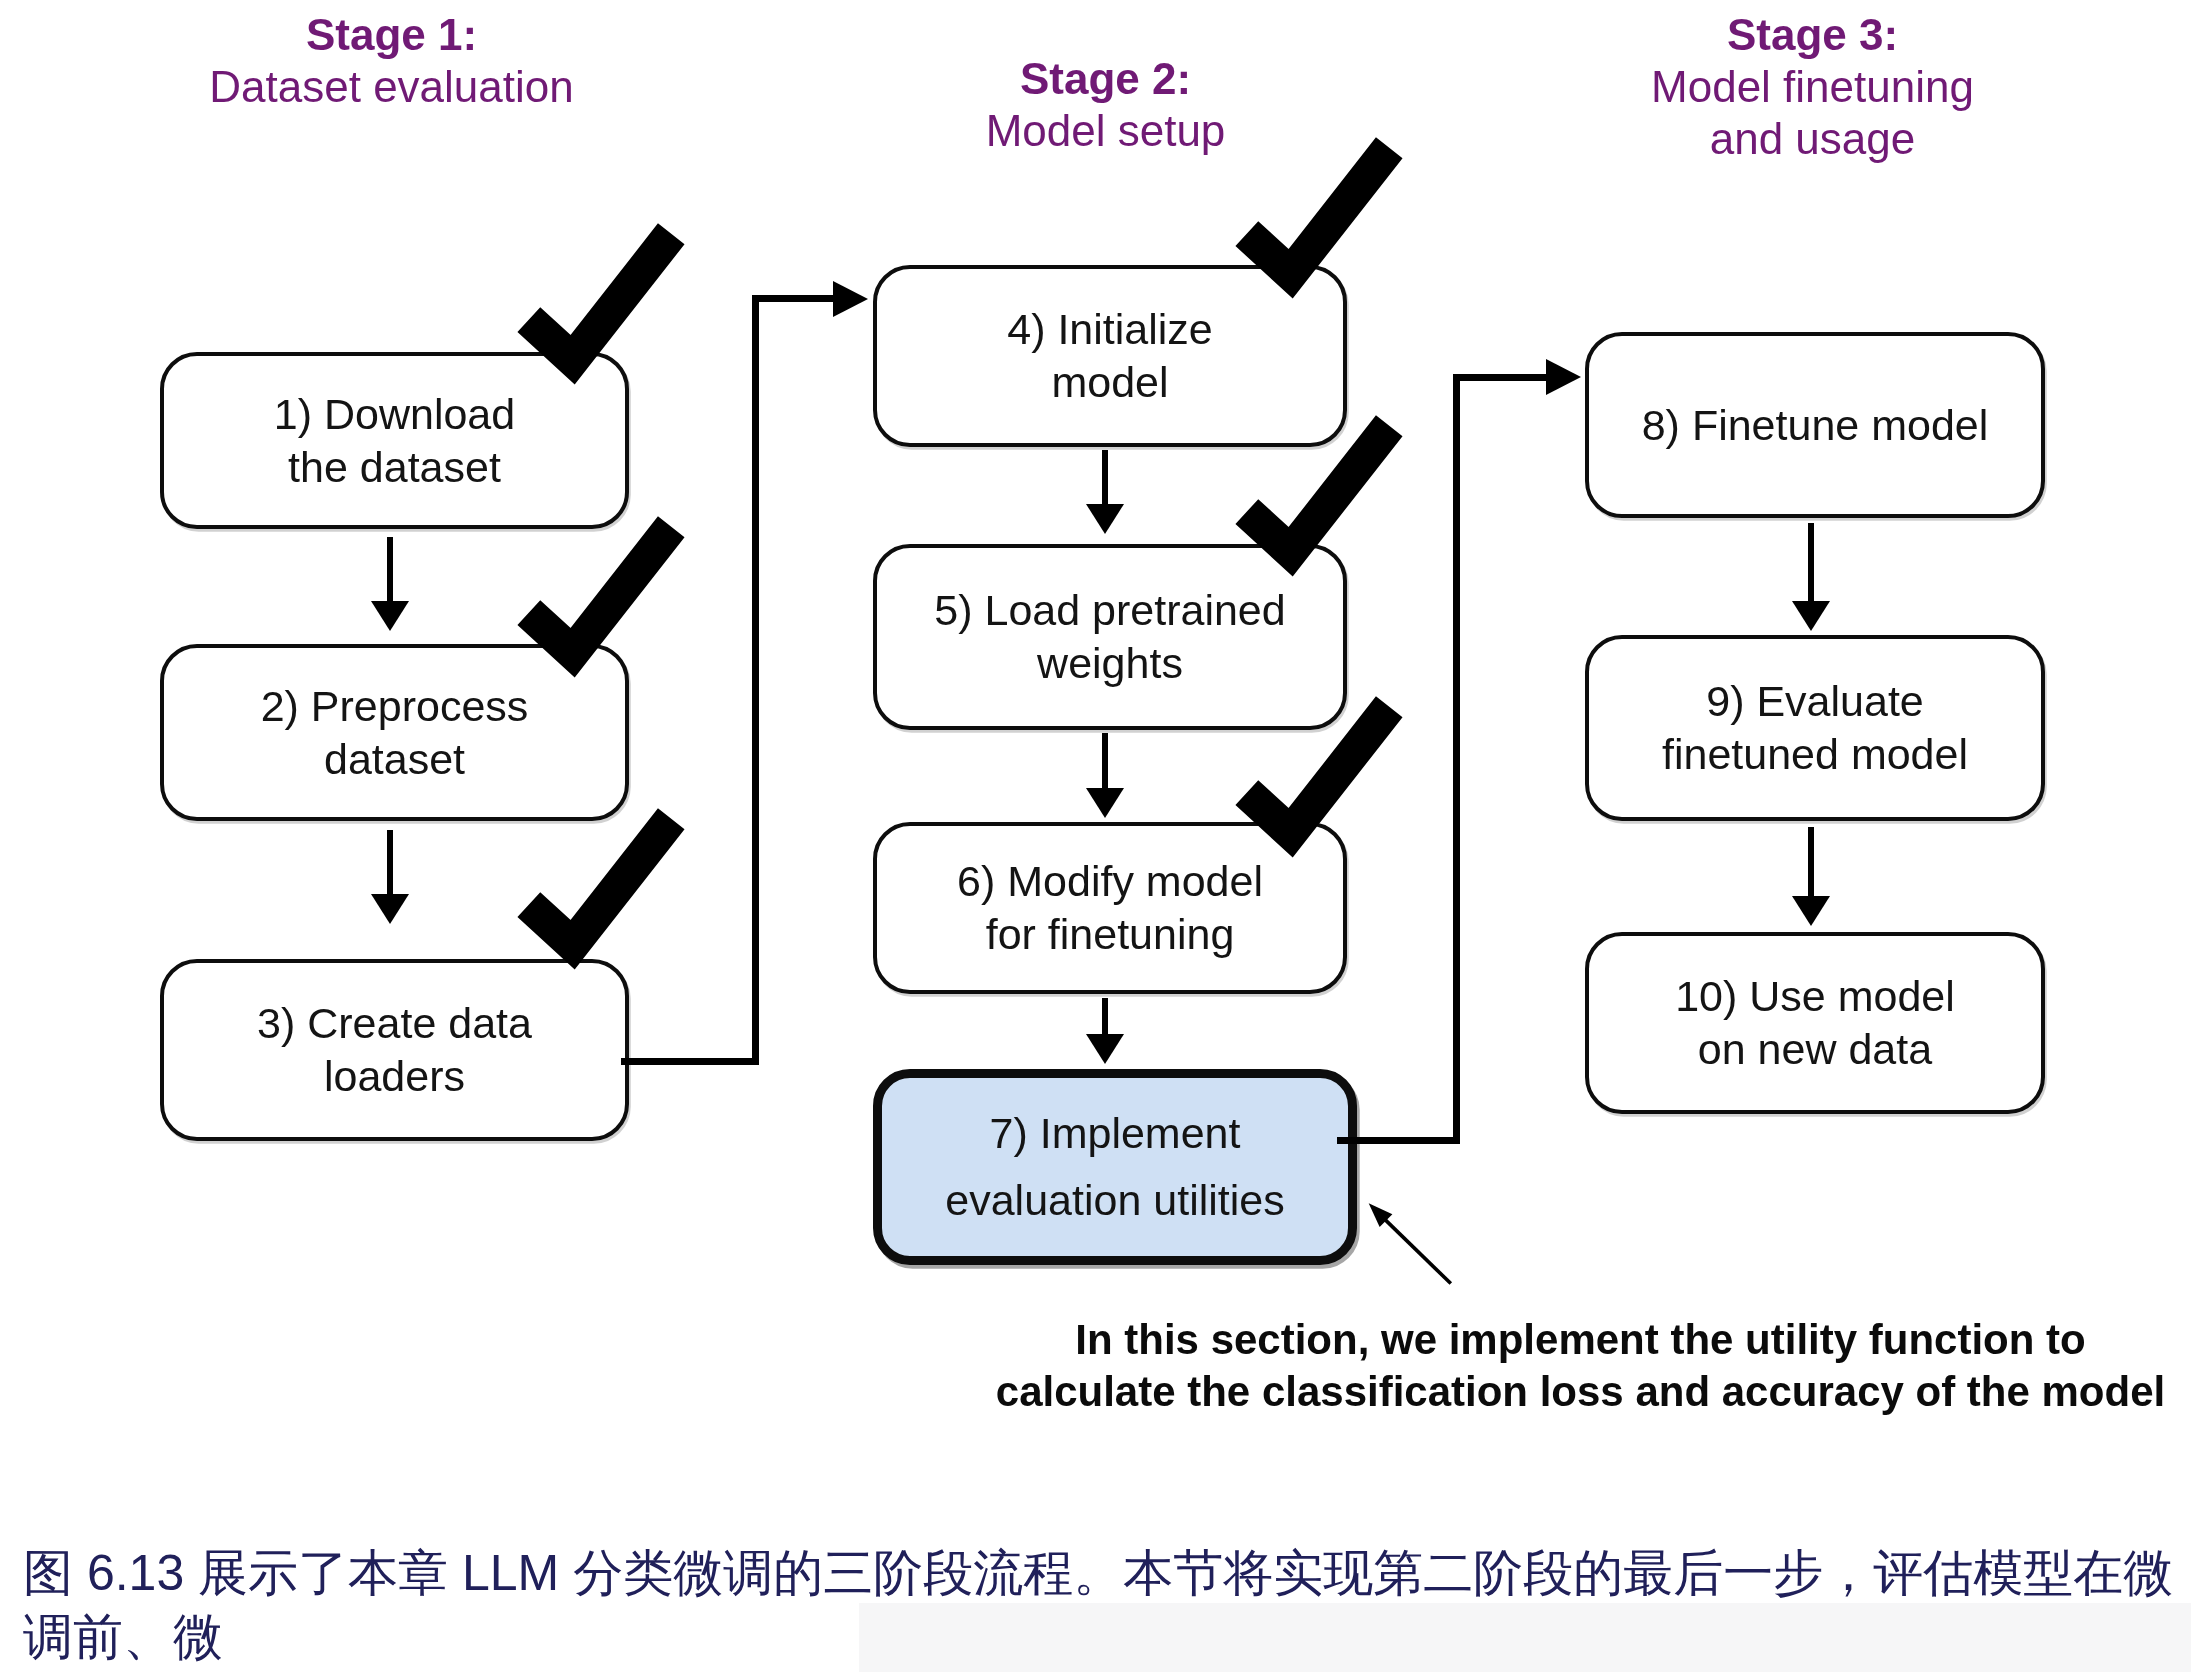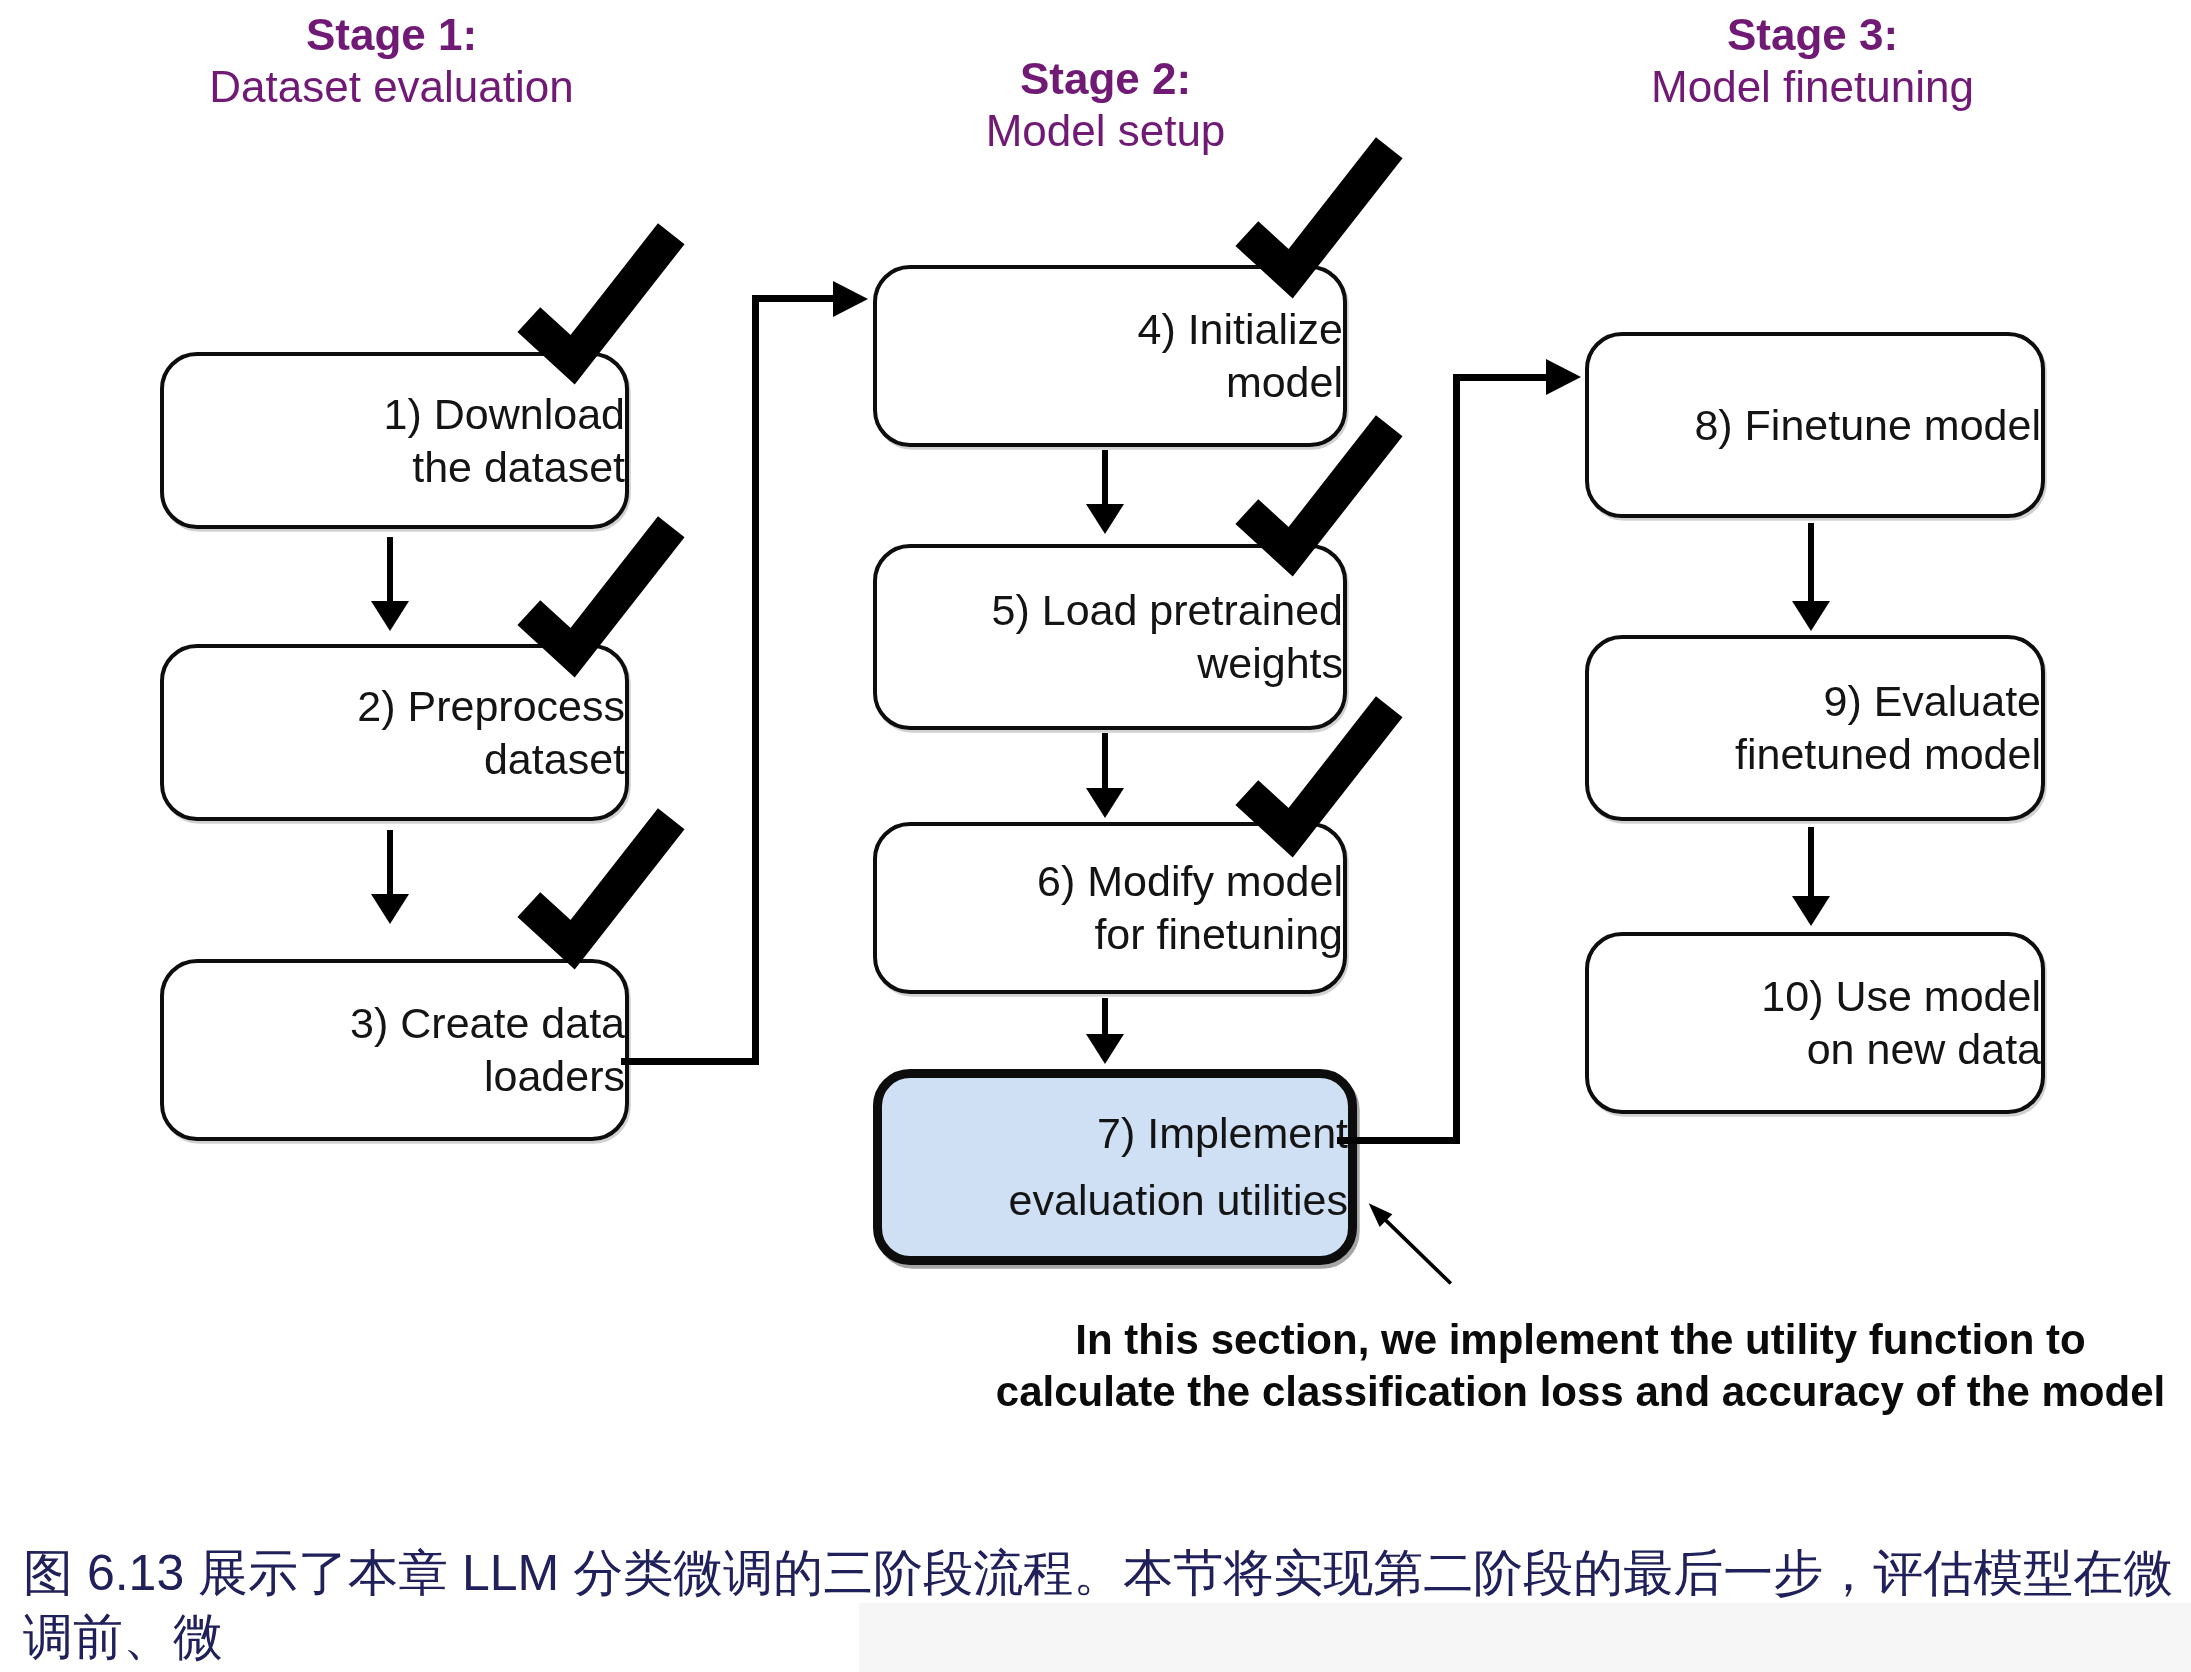--- a/index.html
+++ b/index.html
@@ -6,21 +6,21 @@
   body{
     width:2191px;height:1672px;position:relative;background:#ffffff;
     font-family:"Liberation Sans","DejaVu Sans",sans-serif;color:#111111;
     overflow:hidden;
   }
   .stage-title{position:absolute;width:567px;text-align:center;font-size:44px;line-height:52px;color:#701a75;}
   .stage-title .t1{font-weight:bold;display:block;}
   .stage-title .t2,.stage-title .t3{display:block;font-weight:normal;}
   .box{
     position:absolute;background:#ffffff;border:4.6px solid #0d0d0d;border-radius:37px;
-    display:flex;flex-direction:column;align-items:flex-end;justify-content:center;
+    display:flex;flex-direction:column;align-items:center;justify-content:center;
     font-size:43px;line-height:53px;text-align:center;color:#141414;
     box-shadow:1.8px 2.7px 0 rgba(0,0,0,0.18);
   }
   .box.highlight{background:#cfe0f4;border-width:9.1px;box-shadow:2.7px 3.7px 0 rgba(0,0,0,0.35);}
   .check{position:absolute;width:169px;height:178px;}
   .vline{position:absolute;width:6.4px;background:#000;}
   .vhead{position:absolute;width:0;height:0;border-left:19px solid transparent;border-right:19px solid transparent;border-top:30px solid #000;}
   .conn{position:absolute;background:#000;}
   .rhead{position:absolute;width:0;height:0;border-top:18.3px solid transparent;border-bottom:18.3px solid transparent;border-left:35px solid #000;}
   .annotation{
@@ -39,20 +39,21 @@
   <span class="t1">Stage 1:</span>
   <span class="t2">Dataset evaluation</span>
 </div>
 <div class="stage-title" style="left:822px;top:9.1px;margin-top:44px;">
   <span class="t1">Stage 2:</span>
   <span class="t2">Model setup</span>
 </div>
 <div class="stage-title" style="left:1529px;top:9.1px;">
   <span class="t1">Stage 3:</span>
   <span class="t2">Model finetuning</span>
+  <span class="t3">and usage</span>
 </div>
 
 <div class="box" style="left:160px;top:352px;width:461px;height:169px;">
   <span>1) Download</span>
   <span>the dataset</span>
 </div>
 <div class="box" style="left:160px;top:644px;width:461px;height:169px;">
   <span>2) Preprocess</span>
   <span>dataset</span>
 </div>

